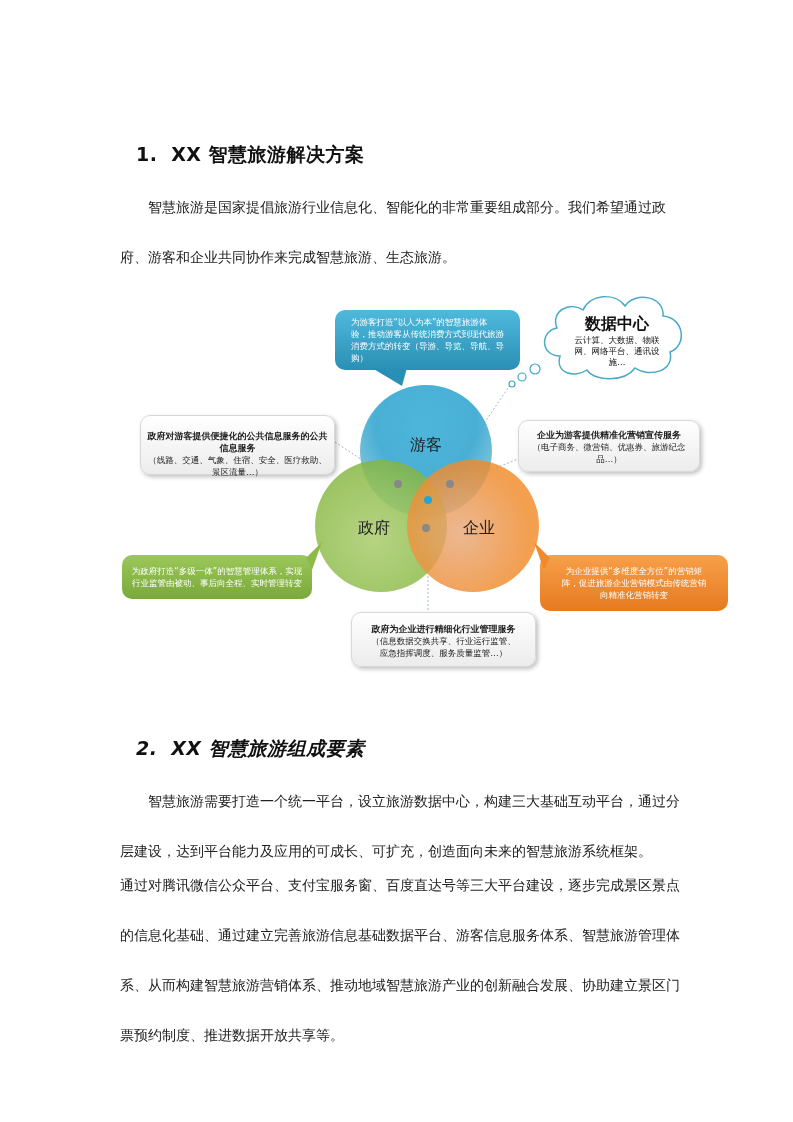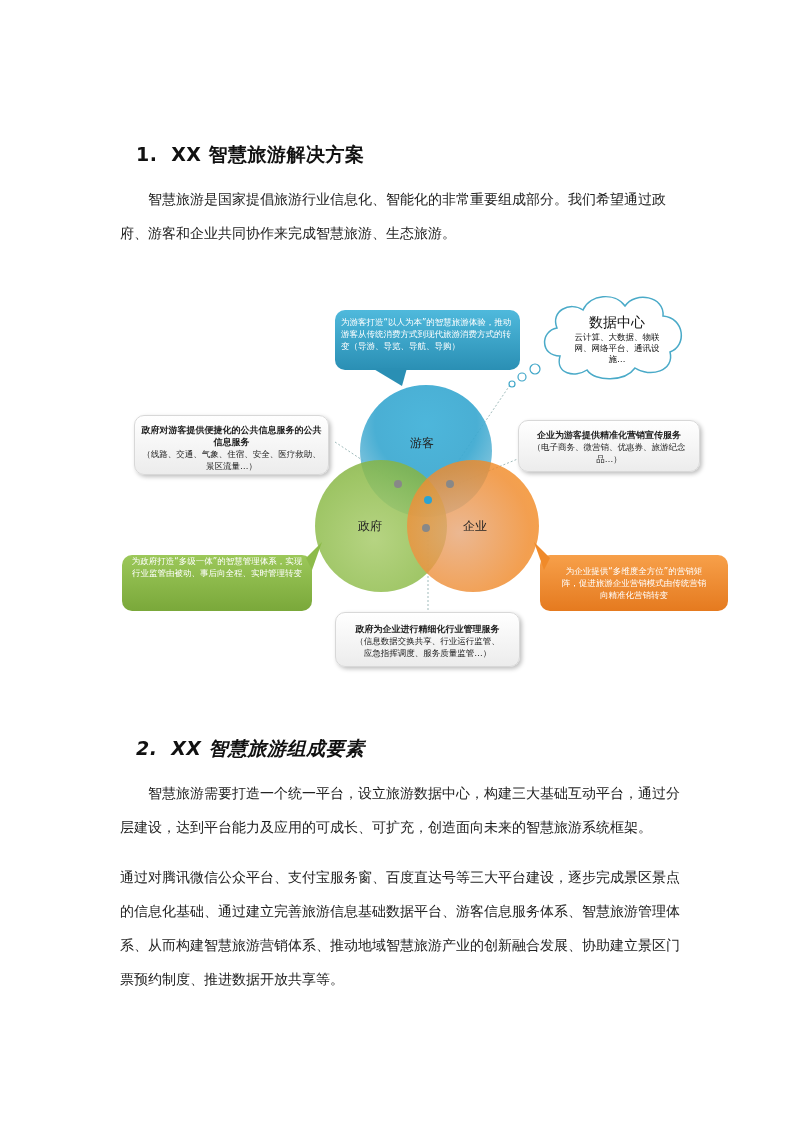--- a/index.html
+++ b/index.html
@@ -1,32 +1,32 @@
 <!DOCTYPE html>
 <html><head>
 <meta charset="utf-8">
 <style>
   html, body { margin:0; padding:0; background:#ffffff; }
   body { width:793px; height:1122px; position:relative; overflow:hidden;
          font-family:"DejaVu Sans","Liberation Sans",sans-serif; color:#111; }
   .h { position:absolute; left:120px; font-weight:bold; font-size:19px; letter-spacing:0.5px; margin:16px; }
   .h .num { display:inline-block; width:28px; }
-  .p { position:absolute; left:120px; width:560px; font-size:14px; line-height:34px; margin:0; color:#222; }
+  .p { position:absolute; left:120px; width:560px; font-size:14px; line-height:50px; margin:0; color:#222; }
   .indent { text-indent:28px; }
   .diagram { position:absolute; left:110px; top:280px; width:600px; height:400px; }
   .box { position:absolute; border-radius:10px; box-sizing:border-box; text-align:center;
          font-size:8.5px; line-height:12px; }
   .gray { background:linear-gradient(#ffffff,#ececec); border:1px solid #d8d8d8;
           box-shadow:2px 2px 4px rgba(0,0,0,0.25); color:#222; }
   .gray .t { font-weight:bold; font-size:9px; }
   .blue { background:linear-gradient(#4fb9dc,#2a8fb4); color:#fff; text-align:left; }
   .green { background:linear-gradient(#9cc85a,#7aa83a); color:#fff; }
   .orange { background:linear-gradient(#f7a04a,#e57a1f); color:#fff; }
   .circ { position:absolute; border-radius:50%; }
-  .lbl { position:absolute; font-size:12px; color:#222; }
+  .lbl { position:absolute; font-size:16px; color:#222; }
   .dot { position:absolute; width:8px; height:8px; border-radius:50%; background:#888; }
 </style>
 </head>
 <body>
 
 <h1 class="h" style="top:126px;">
   <span class="num">1.</span>
   <span>XX 智慧旅游解决方案</span>
 </h1>
 <p class="p indent" style="top:182px;">智慧旅游是国家提倡旅游行业信息化、智能化的非常重要组成部分。我们希望通过政府、游客和企业共同协作来完成智慧旅游、生态旅游。</p>
@@ -53,60 +53,60 @@
 
   <span class="lbl" style="left:300px;top:155px;">游客</span>
   <span class="lbl" style="left:248px;top:238px;">政府</span>
   <span class="lbl" style="left:353px;top:238px;">企业</span>
 
   <div class="dot" style="left:284px;top:200px;"></div>
   <div class="dot" style="left:336px;top:200px;"></div>
   <div class="dot" style="left:312px;top:244px;"></div>
   <div class="dot" style="left:314px;top:216px;background:#2aa3d2;"></div>
 
-  <div class="box blue" style="left:225px;top:30px;width:185px;height:60px;padding:6px 6px;">
+  <div class="box blue" style="left:225px;top:30px;width:185px;height:60px;padding:6px 16px;">
     <span>为游客打造“以人为本”的智慧旅游体验，推动游客从传统消费方式到现代旅游消费方式的转变（导游、导览、导航、导购）</span>
   </div>
   <svg width="40" height="20" style="position:absolute;left:262px;top:88px;">
     <polygon points="0,0 35,0 30,18" fill="#2a8fb4"></polygon>
   </svg>
 
   <svg width="160" height="100" style="position:absolute;left:425px;top:6px;">
     <path d="M25,70 C5,70 5,45 22,42 C15,25 35,15 48,24 C55,8 80,6 90,20 C100,5 130,10 128,30 C150,32 152,60 135,66 C140,85 115,92 100,82 C90,96 60,96 52,84 C40,92 20,88 25,70 Z" fill="#fff" stroke="#4aaac8" stroke-width="1.5"></path>
   </svg>
   <div style="position:absolute;left:460px;top:34px;width:94px;text-align:center;">
-    <div style="font-weight:normal;font-size:14px;">数据中心</div>
+    <div style="font-weight:bold;font-size:16px;">数据中心</div>
     <div style="font-size:8.5px;line-height:11px;">云计算、大数据、物联网、网络平台、通讯设施…</div>
   </div>
 
-  <div class="box gray" style="left:24px;top:135px;width:195px;height:60px;padding:8px 6px;">
+  <div class="box gray" style="left:30px;top:135px;width:195px;height:60px;padding:14px 6px;">
     <div class="t">政府对游客提供便捷化的公共信息服务的公共信息服务</div>
     <div>（线路、交通、气象、住宿、安全、医疗救助、景区流量…）</div>
   </div>
 
   <div class="box gray" style="left:408px;top:140px;width:182px;height:52px;padding:8px 11px;">
     <div class="t">企业为游客提供精准化营销宣传服务</div>
     <div>（电子商务、微营销、优惠券、旅游纪念品…）</div>
   </div>
 
-  <div class="box green" style="left:12px;top:275px;width:190px;height:56px;padding:0 8px;">
+  <div class="box green" style="left:12px;top:275px;width:190px;height:44px;padding:10px 8px;">
     <span>为政府打造“多级一体”的智慧管理体系，实现行业监管由被动、事后向全程、实时管理转变</span>
   </div>
   <svg width="20" height="30" style="position:absolute;left:196px;top:262px;">
     <polygon points="0,16 16,0 6,28" fill="#8dbb4a"></polygon>
   </svg>
 
   <div class="box orange" style="left:430px;top:275px;width:188px;height:56px;padding:10px 20px;">
     <span>为企业提供“多维度全方位”的营销矩阵，促进旅游企业营销模式由传统营销向精准化营销转变</span>
   </div>
   <svg width="20" height="30" style="position:absolute;left:420px;top:262px;">
     <polygon points="4,0 20,16 14,28" fill="#f08a2a"></polygon>
   </svg>
 
-  <div class="box gray" style="left:225px;top:332px;width:185px;height:55px;padding:10px 18px;">
+  <div class="box gray" style="left:241px;top:332px;width:185px;height:55px;padding:10px 18px;">
     <div class="t">政府为企业进行精细化行业管理服务</div>
     <div>（信息数据交换共享、行业运行监管、应急指挥调度、服务质量监管…）</div>
   </div>
 </div>
 
 <h1 class="h" style="top:720px;font-style:italic;">
   <span class="num">2.</span>
   <span>XX 智慧旅游组成要素</span>
 </h1>
 <p class="p indent" style="top:776px;">智慧旅游需要打造一个统一平台，设立旅游数据中心，构建三大基础互动平台，通过分层建设，达到平台能力及应用的可成长、可扩充，创造面向未来的智慧旅游系统框架。</p>

